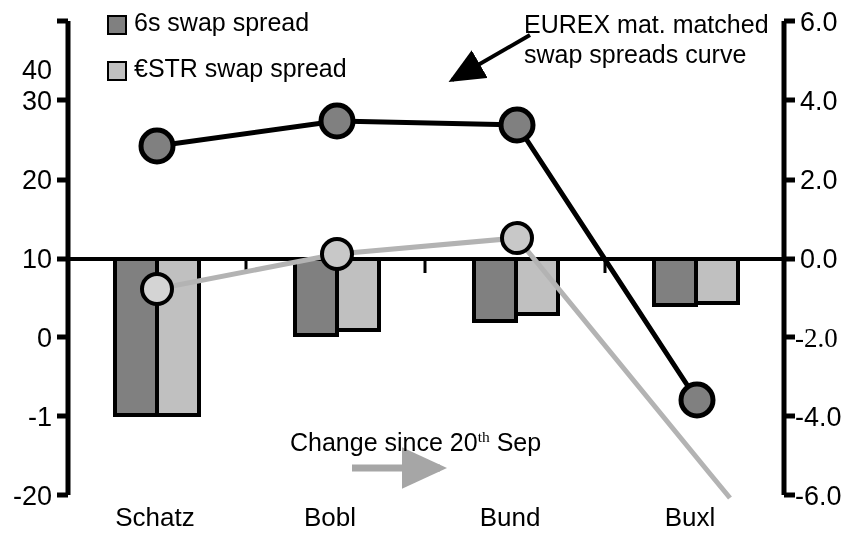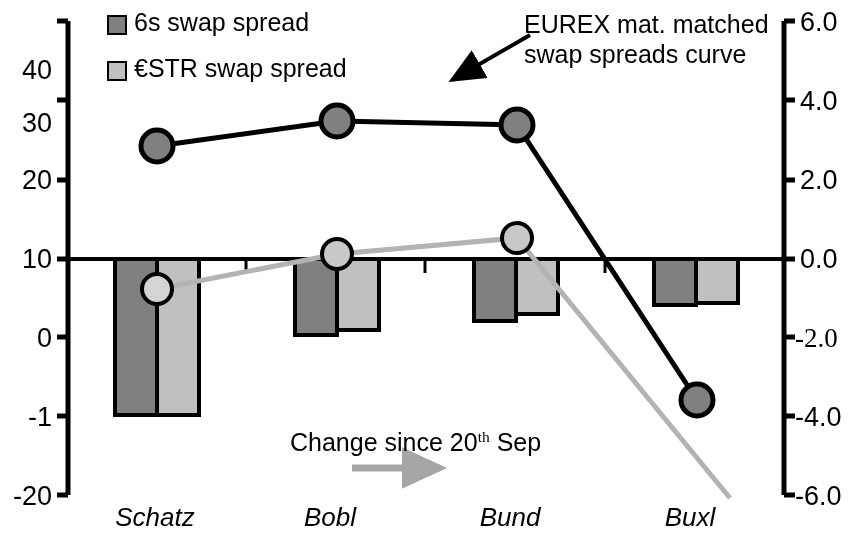--- a/index.html
+++ b/index.html
@@ -29,21 +29,20 @@
   }
   .axis-label.right {
     text-align: left;
   }
   .cat-label {
     position: absolute;
     font-size: 26px;
     color: #000000;
     text-align: center;
     white-space: nowrap;
-    font-style: italic;
   }
   .legend-entry {
     position: absolute;
     display: flex;
     align-items: flex-end;
     white-space: nowrap;
   }
   .legend-swatch {
     width: 20px;
     height: 20px;
@@ -78,21 +77,21 @@
     height: 539px;
     overflow: visible;
   }
 </style>
 </head>
 <body>
 
 <div id="chart-root">
 
   <div class="axis-label left" style="left:4px; top:9px; width:48px;margin-top:48px;">40</div>
-  <div class="axis-label left" style="left:4px; top:88px; width:48px;margin-top:22px;">30</div>
+  <div class="axis-label left" style="left:4px; top:88px; width:48px;">30</div>
   <div class="axis-label left" style="left:4px; top:167px; width:48px;">20</div>
   <div class="axis-label left" style="left:4px; top:246px; width:48px;">10</div>
   <div class="axis-label left" style="left:4px; top:325px; width:48px;">0</div>
   <div class="axis-label left" style="left:4px; top:404px; width:48px;">-1</div>
   <div class="axis-label left" style="left:4px; top:483px; width:48px;">-20</div>
 
   <div class="axis-label right" style="left:800px; top:9px;">6.0</div>
   <div class="axis-label right" style="left:800px; top:88px;text-align:right;">4.0</div>
   <div class="axis-label right" style="left:800px; top:167px;">2.0</div>
   <div class="axis-label right" style="left:800px; top:246px;">0.0</div>

